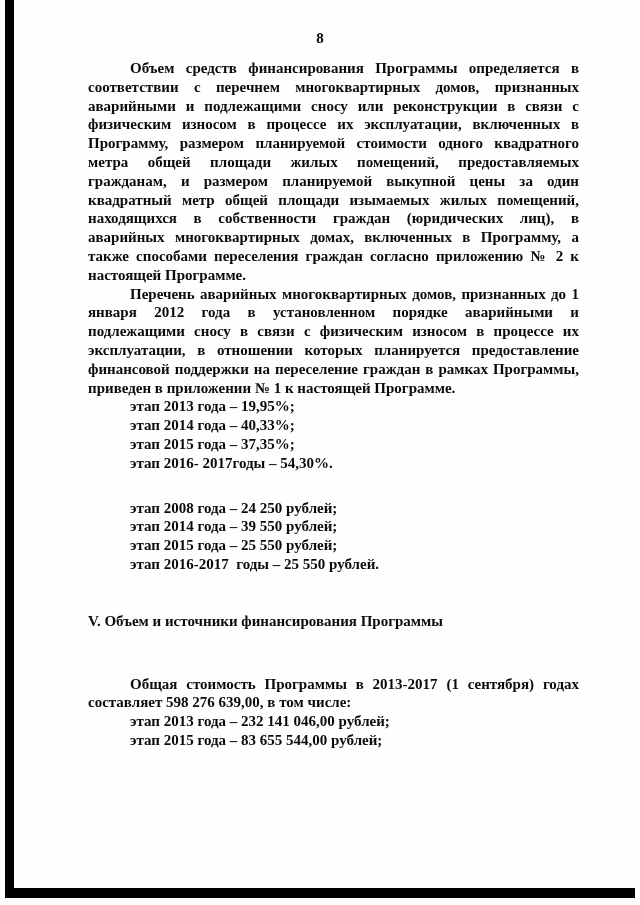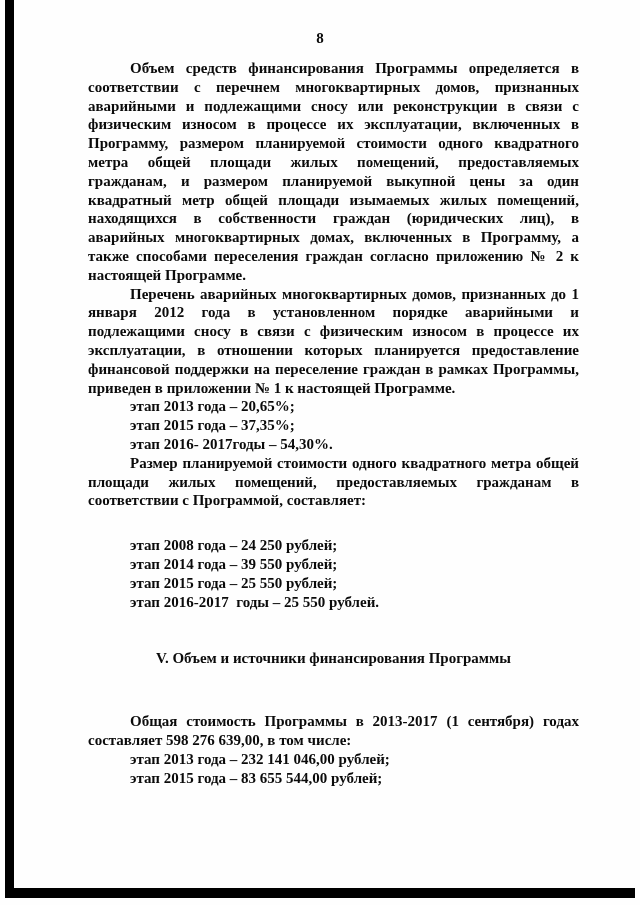--- a/index.html
+++ b/index.html
@@ -53,40 +53,40 @@
   }
   .paragraph {
     text-align: justify;
     text-indent: 42px;
   }
   .line {
     text-indent: 42px;
     white-space: pre-wrap;
   }
   .heading {
-    text-align: center;
+    text-align: left;
   }
   .gap-small  { height: 26px; }
   .gap-medium { height: 38px; }
   .gap-large  { height: 44px; }
 </style>
 </head>
 <body>
 
 <div class="page">
   <div class="scan-left"></div>
   <div class="scan-bottom"></div>
   <div class="page-number">8</div>
   <div class="content">
       <div class="paragraph">Объем средств финансирования Программы определяется в соответствии с перечнем многоквартирных домов, признанных аварийными и подлежащими сносу или реконструкции в связи с физическим износом в процессе их эксплуатации, включенных в Программу, размером планируемой стоимости одного квадратного метра общей площади жилых помещений, предоставляемых гражданам, и размером планируемой выкупной цены за один квадратный метр общей площади изымаемых жилых помещений, находящихся в собственности граждан (юридических лиц), в аварийных многоквартирных домах, включенных в Программу, а также способами переселения граждан согласно приложению № 2 к настоящей Программе.</div>
       <div class="paragraph">Перечень аварийных многоквартирных домов, признанных до 1 января 2012 года в установленном порядке аварийными и подлежащими сносу в связи с физическим износом в процессе их эксплуатации, в отношении которых планируется предоставление финансовой поддержки на переселение граждан в рамках Программы, приведен в приложении № 1 к настоящей Программе.</div>
-      <div class="line">этап 2013 года – 20,65%;</div>
+      <div class="line">этап 2013 года – 19,95%;</div>
+      <div class="line">этап 2014 года – 40,33%;</div>
       <div class="line">этап 2015 года – 37,35%;</div>
       <div class="line">этап 2016- 2017годы – 54,30%.</div>
-      <div class="paragraph">Размер планируемой стоимости одного квадратного метра общей площади жилых помещений, предоставляемых гражданам в соответствии с Программой, составляет:</div>
       <div class="gap-small"></div>
       <div class="line">этап 2008 года – 24 250 рублей;</div>
       <div class="line">этап 2014 года – 39 550 рублей;</div>
       <div class="line">этап 2015 года – 25 550 рублей;</div>
       <div class="line">этап 2016-2017  годы – 25 550 рублей.</div>
       <div class="gap-medium"></div>
       <div class="heading">V. Объем и источники финансирования Программы</div>
       <div class="gap-large"></div>
       <div class="paragraph">Общая стоимость Программы в 2013-2017 (1 сентября) годах составляет 598 276 639,00, в том числе:</div>
       <div class="line">этап 2013 года – 232 141 046,00 рублей;</div>

